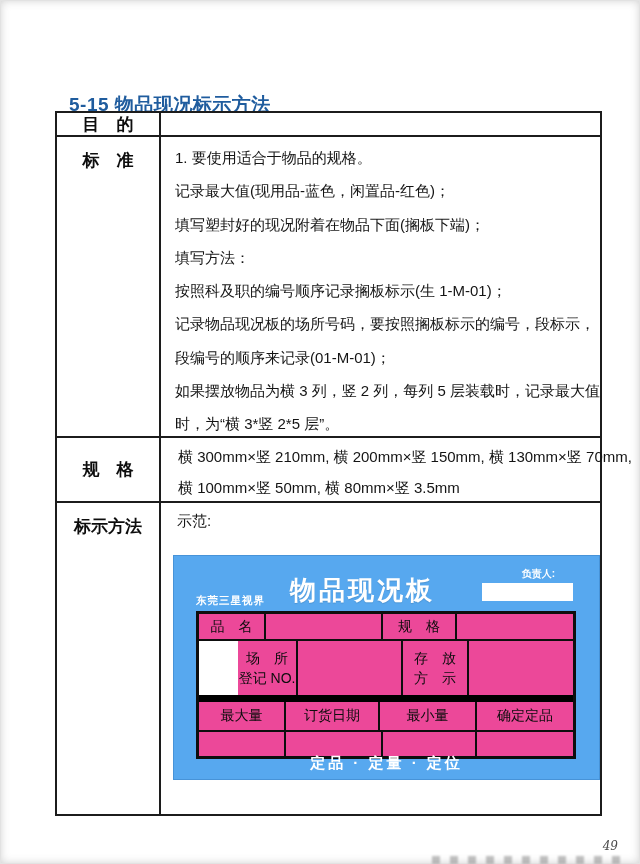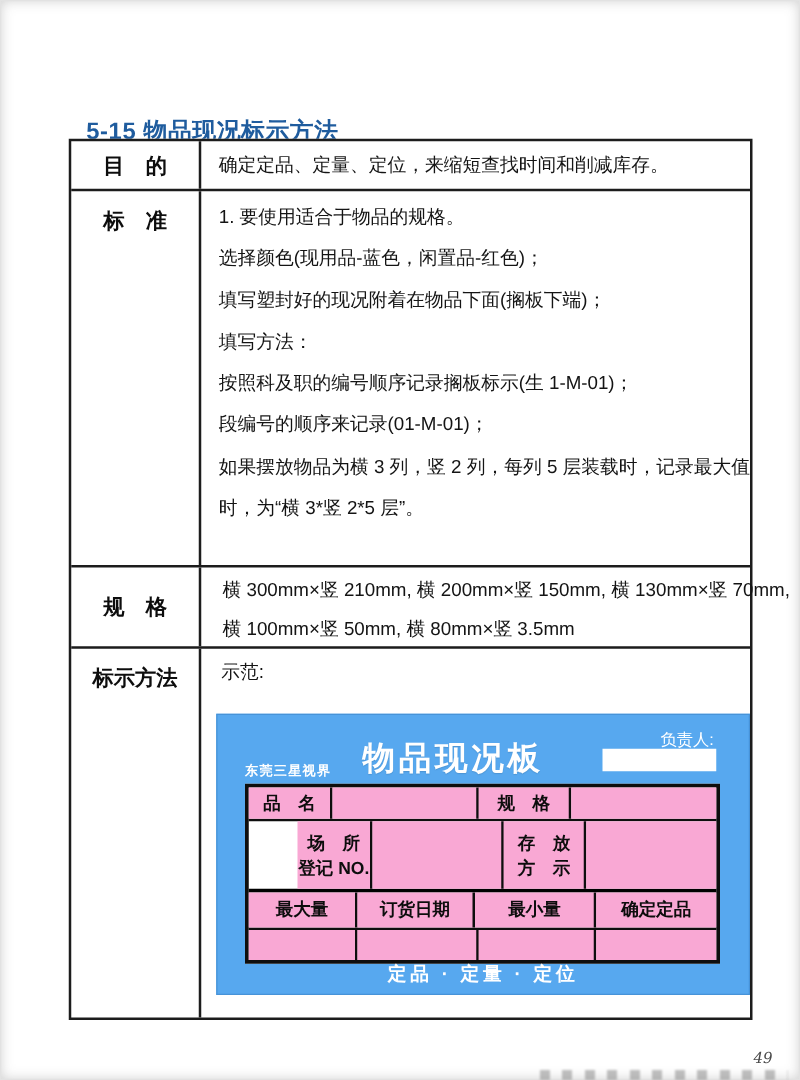--- a/index.html
+++ b/index.html
@@ -13,21 +13,21 @@
     font-size:19px; font-weight:bold; color:#1f5c9e; letter-spacing:0.5px;
   }
   
   .main-table {
     position:absolute; left:55px; top:111px; width:547px; height:705px;
     border:2px solid #1c1c1c; box-sizing:border-box; background:#fff;
     display:flex; flex-direction:column;
   }
   .t-row { display:flex; border-bottom:2px solid #1c1c1c; box-sizing:border-box; }
   .t-row:last-child { border-bottom:none; flex:1; }
-  .row-purpose { height:40px; }
+  .row-purpose { height:24px; }
   .row-standard { height:301px; }
   .row-spec { height:65px; }
   .label-cell {
     flex:0 0 104px; width:104px; border-right:2px solid #1c1c1c; box-sizing:border-box;
     display:flex; align-items:center; justify-content:center;
     font-weight:bold; font-size:17px; color:#0d0d0d;
   }
   .row-standard .label-cell, .row-method .label-cell { align-items:flex-start; padding-top:12px; }
   .content-cell { flex:1; position:relative; font-size:15px; color:#141414; }
   .purpose-content { display:flex; align-items:center; padding-left:14px; }
@@ -40,34 +40,34 @@
   
   .status-card {
     position:absolute; left:12px; top:52px; width:427px; height:225px;
     background:#57a8ef; border:1px solid #4793d8; box-sizing:border-box;
   }
   .card-title {
     position:absolute; top:17px; left:0; right:48px; text-align:center;
     font-size:26px; font-weight:bold; color:#ffffff; letter-spacing:3px;
     text-shadow:0 1px 1px rgba(0,0,0,.12);
   }
-  .manager-label { position:absolute; top:11px; right:28px; font-size:13px; font-weight:normal; color:#fff; }
+  .manager-label { position:absolute; top:11px; right:44px; font-size:10px; font-weight:bold; color:#fff; }
   .manager-input { position:absolute; top:27px; right:26px; width:91px; height:18px; background:#ffffff; }
   .company-label { position:absolute; top:38px; left:22px; font-size:10.5px; font-weight:bold; color:#fff; letter-spacing:1px; }
   .card-form {
     position:absolute; left:22px; top:55px; width:380px;
     border:3px solid #0e0e0e; box-sizing:border-box; background:#fff;
   }
   .frow { display:flex; border-bottom:2px solid #0e0e0e; }
-  .frow.section-divider { border-bottom:3px solid #000000;padding-left:39px; }
+  .frow.section-divider { border-bottom:7px solid #000000;padding-left:39px; }
   .frow:last-child { border-bottom:none; }
   .fcell {
-    box-sizing:border-box; border-right:2px solid #0e0e0e; background:#f9a8d4;
+    box-sizing:border-box; border-right:2px solid #0e0e0e; background:#ec4899;
     display:flex; align-items:center; justify-content:center;
-    font-weight:bold; font-size:14px; color:#0d0d0d; flex-direction:column;
+    font-weight:normal; font-size:14px; color:#0d0d0d; flex-direction:column;
   }
   .fcell:last-child { border-right:none; }
   .frow1 { height:25px; } .frow2 { height:54px; } .frow3 { height:28px; } .frow4 { height:24px; }
   .frow1 .c1,.frow2 .c1 { width:67px; } .frow1 .c2,.frow2 .c2 { width:117px; }
   .frow1 .c3,.frow2 .c3 { width:74px; } .frow1 .c4,.frow2 .c4 { width:116px; }
   .frow3 .c1,.frow4 .c1 { width:87px; } .frow3 .c2,.frow4 .c2 { width:97px; }
   .frow3 .c3,.frow4 .c3 { width:94px; } .frow3 .c4,.frow4 .c4 { width:96px; }
   .two-line span { display:block; line-height:20px; text-align:center; }
   .footer-label {
     position:absolute; left:0; right:0; bottom:6px; text-align:center;
@@ -87,33 +87,31 @@
 <body>
 
 <div class="page">
 
   <h1 class="doc-title">5-15 物品现况标示方法</h1>
 
   <div class="main-table">
 
     <div class="t-row row-purpose">
       <div class="label-cell">目　的</div>
-      <div class="content-cell purpose-content">
-        <span>确定定品、定量、定位，来缩短查找时间和削减库存。</span>
-      </div>
     </div>
 
     <div class="t-row row-standard">
       <div class="label-cell">标　准</div>
       <div class="content-cell standard-content">
         <div class="line">1. 要使用适合于物品的规格。</div>
-        <div class="line">选择颜色(现用品-蓝色，闲置品-红色)；</div>
+        <div class="line">记录最大值(现用品-蓝色，闲置品-红色)；</div>
         <div class="line">填写塑封好的现况附着在物品下面(搁板下端)；</div>
         <div class="line">填写方法：</div>
         <div class="line">按照科及职的编号顺序记录搁板标示(生 1-M-01)；</div>
+        <div class="line">记录物品现况板的场所号码，要按照搁板标示的编号，段标示，</div>
         <div class="line">段编号的顺序来记录(01-M-01)；</div>
         <div class="line">如果摆放物品为横 3 列，竖 2 列，每列 5 层装载时，记录最大值</div>
         <div class="line">时，为“横 3*竖 2*5 层”。</div>
       </div>
     </div>
 
     <div class="t-row row-spec">
       <div class="label-cell">规　格</div>
       <div class="content-cell spec-content">
         <div class="line">横 300mm×竖 210mm, 横 200mm×竖 150mm, 横 130mm×竖 70mm,</div>

